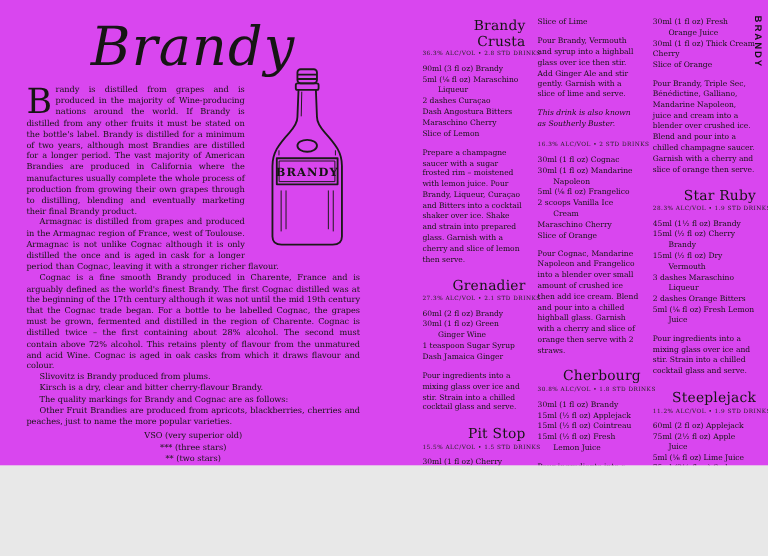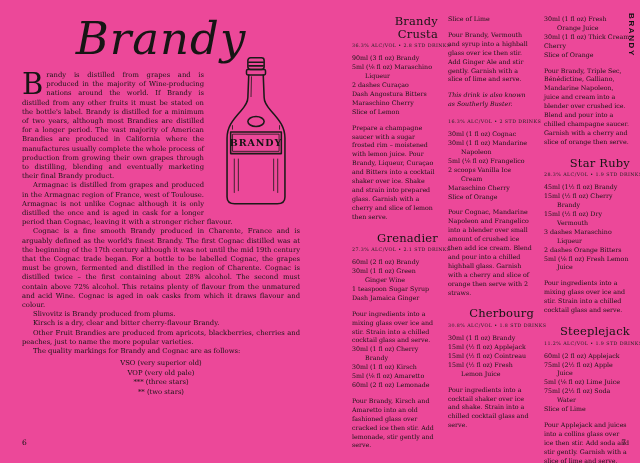--- a/index.html
+++ b/index.html
@@ -1,17 +1,17 @@
 <!DOCTYPE html>
 <html><head>
 <meta charset="utf-8">
 <style>
   html,body{margin:0;padding:0;background:#e8e8e8;}
   .book{
-    position:relative;width:640px;height:463px;background:#ec4899;
+    position:relative;width:640px;height:388px;background:#d946ef;
     font-family:"DejaVu Serif",serif;color:#161514;overflow:hidden;
     display:flex;
   }
   .page{position:relative;width:320px;height:463px;box-sizing:border-box;}
   
   .page.left{padding:0 20px 0 22px;}
   .page-title{
     font-style:italic;font-weight:normal;font-size:45px;letter-spacing:1px;
     text-align:center;margin:16px 0 10px 0;line-height:1;
   }
@@ -84,27 +84,26 @@
           </g>
           <text x="45" y="101" text-anchor="middle" font-family="DejaVu Serif, serif" font-size="10.5" font-weight="bold" letter-spacing="1" fill="#151413">BRANDY</text>
         </svg>
       </div>
 
     <p class="para first"><span class="dropcap">B</span>randy is distilled from grapes and is produced in the majority of Wine-producing nations around the world. If Brandy is distilled from any other fruits it must be stated on the bottle's label. Brandy is distilled for a minimum of two years, although most Brandies are distilled for a longer period. The vast majority of American Brandies are produced in California where the manufactures usually complete the whole process of production from growing their own grapes through to distilling, blending and eventually marketing their final Brandy product.</p>
         <p class="para">Armagnac is distilled from grapes and produced in the Armagnac region of France, west of Toulouse. Armagnac is not unlike Cognac although it is only distilled the once and is aged in cask for a longer period than Cognac, leaving it with a stronger richer flavour.</p>
         <p class="para">Cognac is a fine smooth Brandy produced in Charente, France and is arguably defined as the world's finest Brandy. The first Cognac distilled was at the beginning of the 17th century although it was not until the mid 19th century that the Cognac trade began. For a bottle to be labelled Cognac, the grapes must be grown, fermented and distilled in the region of Charente. Cognac is distilled twice – the first containing about 28% alcohol. The second must contain above 72% alcohol. This retains plenty of flavour from the unmatured and acid Wine. Cognac is aged in oak casks from which it draws flavour and colour.</p>
         <p class="para">Slivovitz is Brandy produced from plums.</p>
         <p class="para">Kirsch is a dry, clear and bitter cherry-flavour Brandy.</p>
+        <p class="para">The quality markings for Brandy and Cognac are as follows:</p>
         <p class="para">Other Fruit Brandies are produced from apricots, blackberries, cherries and peaches, just to name the more popular varieties.</p>
-        <p class="para">The quality markings for Brandy and Cognac are as follows:</p>
       </div>
 
     <div class="quality-list">
         <div class="quality-line">VSO (very superior old)</div>
-        <div class="quality-line">VOP (very old pale)</div>
         <div class="quality-line">*** (three stars)</div>
         <div class="quality-line">** (two stars)</div>
       </div>
 
     <div class="page-num left-num">6</div>
   </div>
 
   <div class="page right">
     <div class="columns">
         <div class="col">
@@ -125,20 +124,24 @@
             <div class="recipe-title">Grenadier</div>
             <div class="recipe-stats">27.3% ALC/VOL • 2.1 STD DRINKS</div>
           </div>
           <div class="ingredients">
             <div class="ing">60ml (2 fl oz) Brandy</div>
             <div class="ing">30ml (1 fl oz) Green Ginger Wine</div>
             <div class="ing">1 teaspoon Sugar Syrup</div>
             <div class="ing">Dash Jamaica Ginger</div>
           </div>
           <p class="method">Pour ingredients into a mixing glass over ice and stir. Strain into a chilled cocktail glass and serve.</p>
+          <div class="block-header">
+            <div class="recipe-title">Pit Stop</div>
+            <div class="recipe-stats">15.5% ALC/VOL • 1.5 STD DRINKS</div>
+          </div>
           <div class="ingredients">
             <div class="ing">30ml (1 fl oz) Cherry Brandy</div>
             <div class="ing">30ml (1 fl oz) Kirsch</div>
             <div class="ing">5ml (⅙ fl oz) Amaretto</div>
             <div class="ing">60ml (2 fl oz) Lemonade</div>
           </div>
           <p class="method">Pour Brandy, Kirsch and Amaretto into an old fashioned glass over cracked ice then stir. Add lemonade, stir gently and serve.</p>
         </div>
         <div class="col">
           <div class="ingredients">

